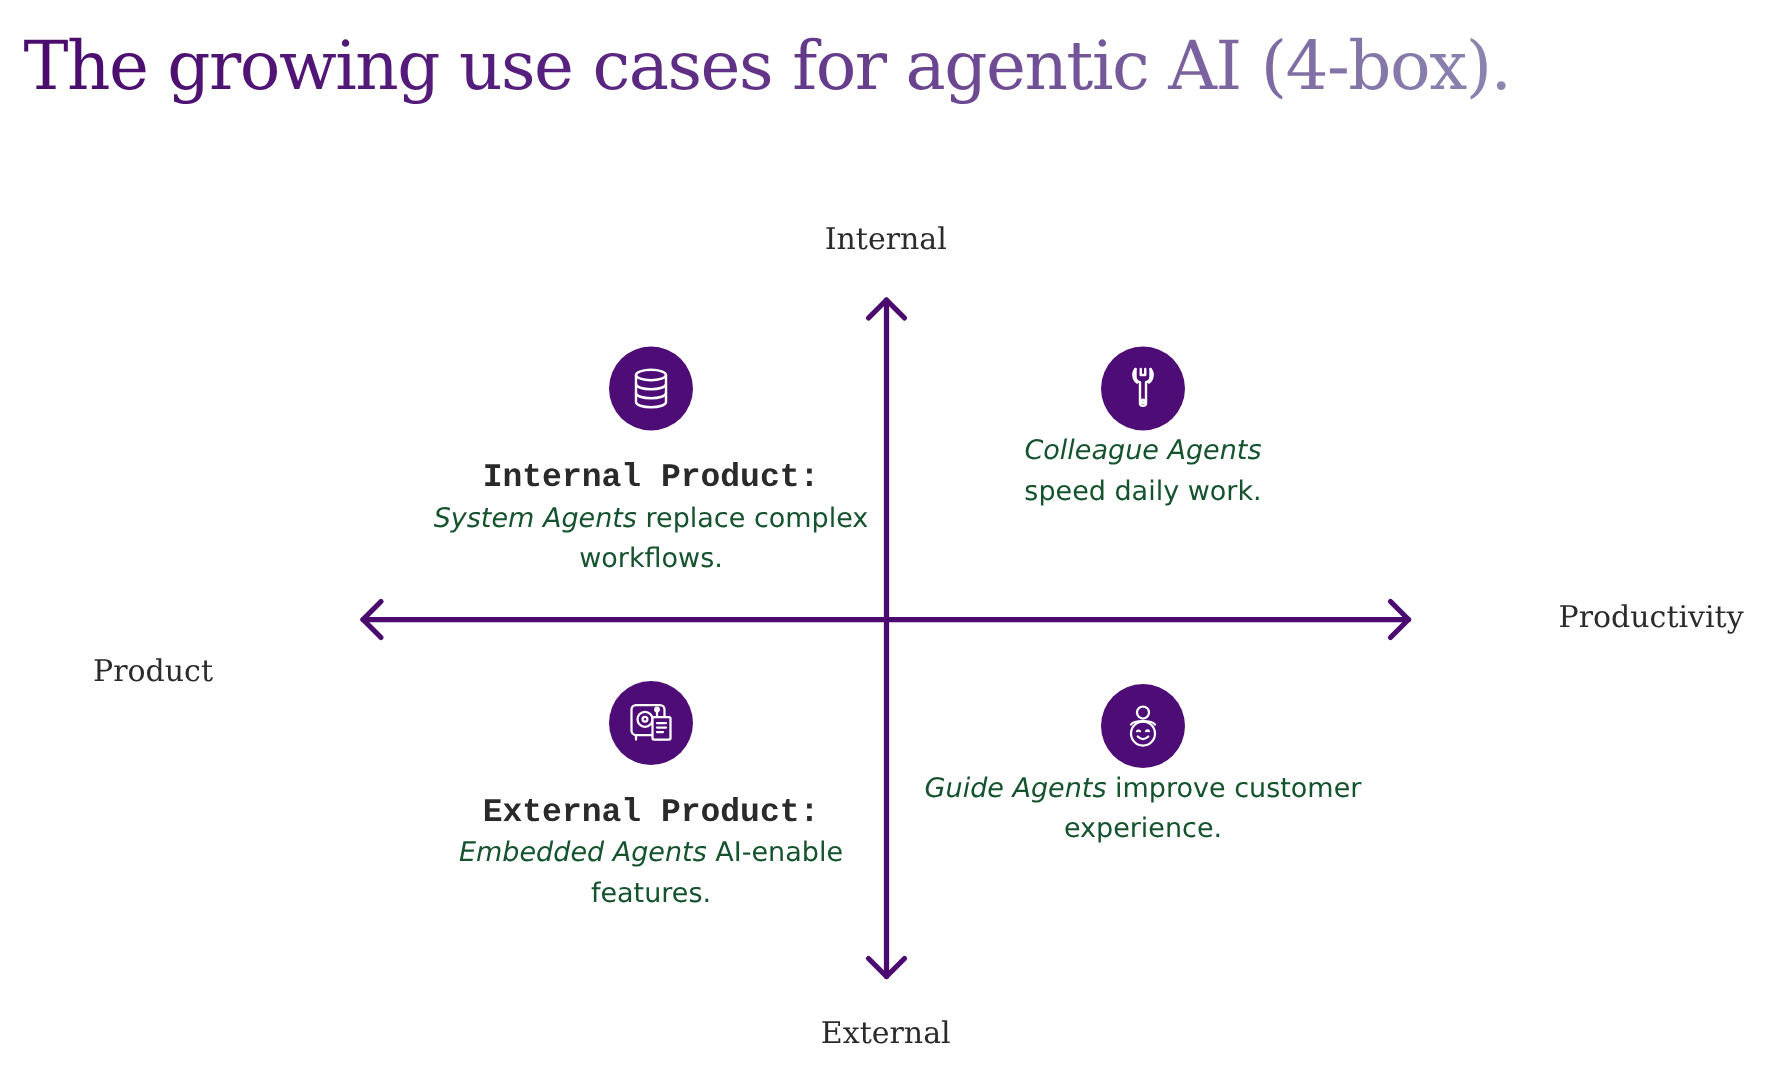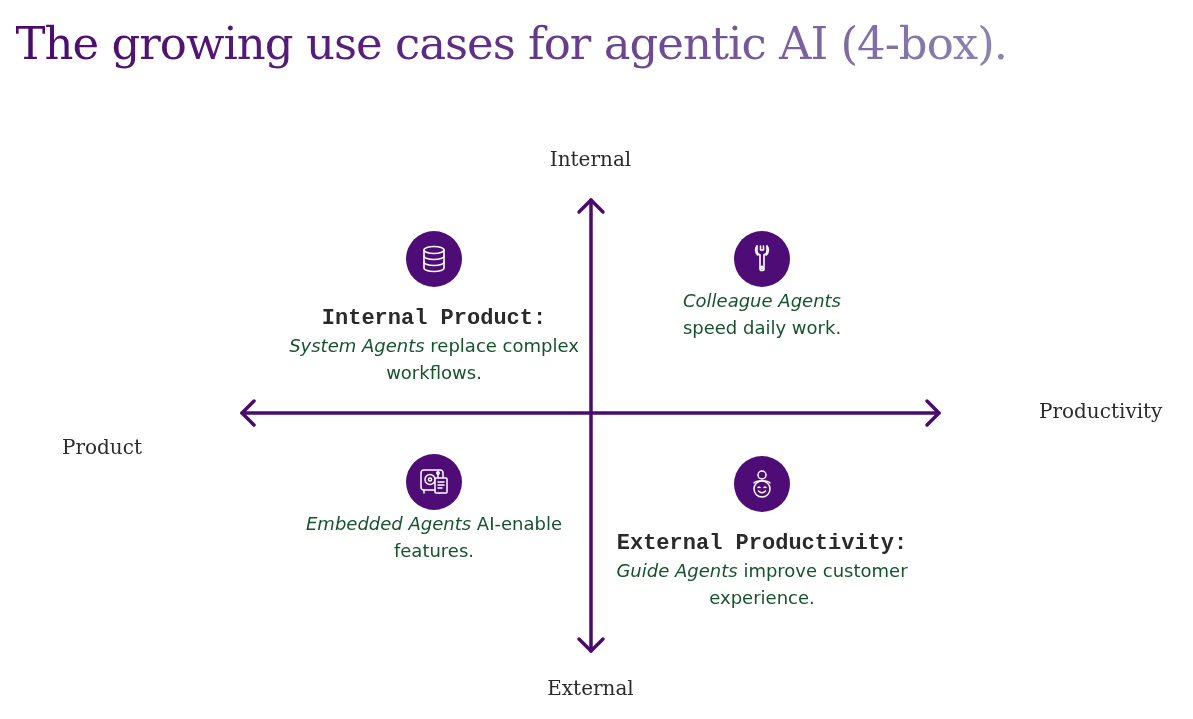--- a/index.html
+++ b/index.html
@@ -141,29 +141,29 @@
       <rect x="5" y="6" width="22" height="20" rx="3"></rect>
       <circle cx="14" cy="15.5" r="5"></circle>
       <circle cx="14" cy="15.5" r="1.6"></circle>
       <path d="M22 9 V13"></path>
       <circle cx="22" cy="9" r="1.2"></circle>
       <path d="M8 26 V29 M24 26 V29"></path>
       <rect x="19" y="14" width="12" height="15" rx="1" fill="#4e0d76"></rect>
       <path d="M22 18 H28 M22 21 H28 M22 24 H26"></path>
     </svg>
   </div>
+  <div class="q-heading">External Product:</div>
   <div class="q-body"><em>Embedded Agents</em><span> AI-enable features.</span></div>
 </div>
 
 <div class="quadrant q-br">
   <div class="icon-circle">
     <svg viewBox="0 0 36 36" fill="none" stroke="#ffffff" stroke-width="1.5" stroke-linecap="round" stroke-linejoin="round">
       <circle cx="18" cy="9" r="4"></circle>
       <path d="M10 17 C12 14 24 14 26 17"></path>
       <circle cx="18" cy="23" r="8"></circle>
       <path d="M14 21.5 Q15 20.5 16 21.5"></path>
       <path d="M20 21.5 Q21 20.5 22 21.5"></path>
       <path d="M14.5 25 Q18 28.5 21.5 25"></path>
     </svg>
   </div>
-  <div class="q-heading">External Productivity:</div>
   <div class="q-body"><em>Guide Agents</em><span> improve customer experience.</span></div>
 </div>
 
 </body></html>

